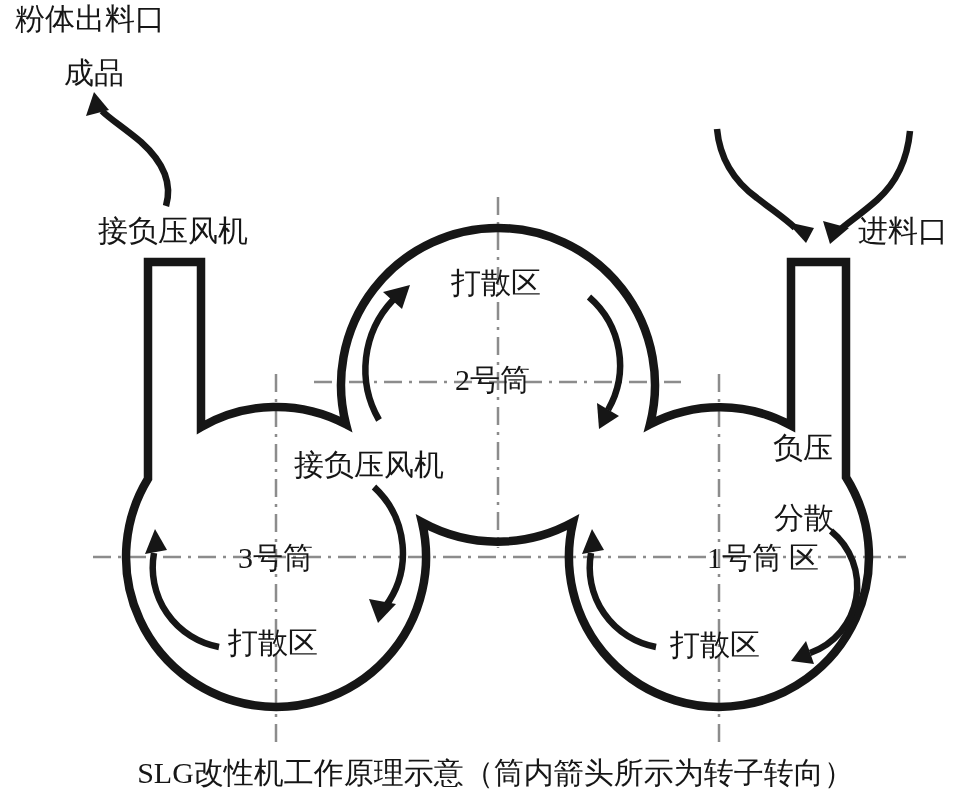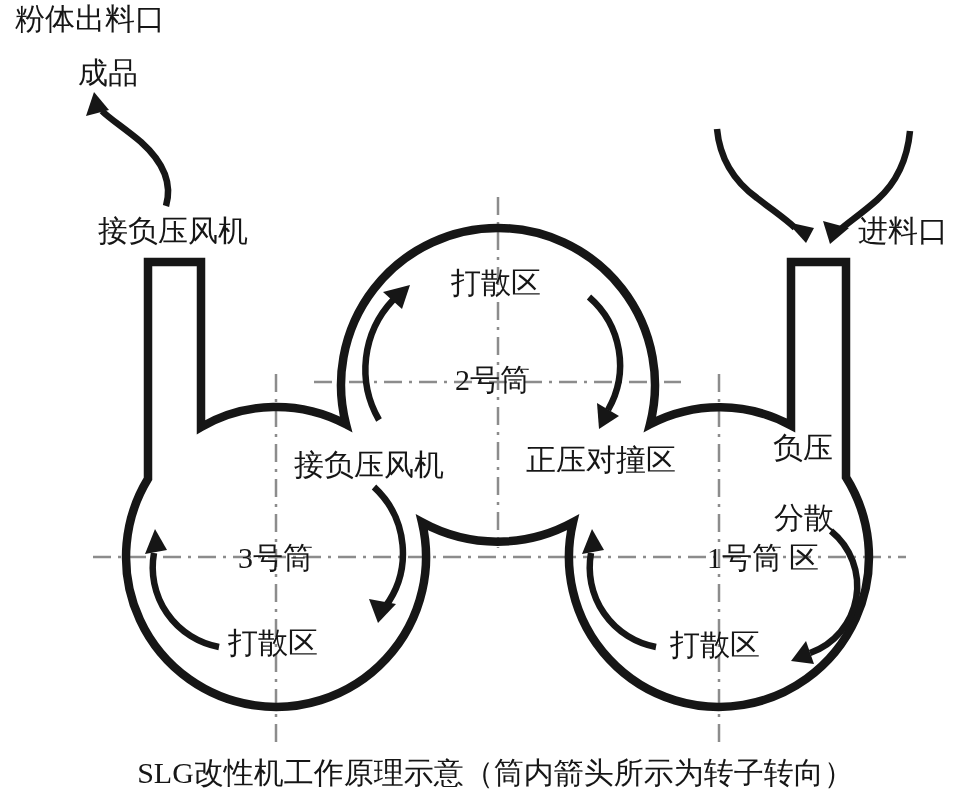--- a/index.html
+++ b/index.html
@@ -77,33 +77,32 @@
       <path d="M 899,131 C 896,163 884,184 866,200 C 850,214 838,222 830,229"></path>
     </g>
     <g fill="#161616" stroke="none">
       <polygon points="83,92 75,116 98,110"></polygon>
       <polygon points="795,243 776,222 803,228"></polygon>
       <polygon points="819,244 812,221 838,228"></polygon>
     </g>
   </svg>
 
   <div class="lbl" style="left:4px;top:3px">粉体出料口</div>
-  <div class="lbl" style="left:67px;top:57px">成品</div>
+  <div class="lbl" style="left:53px;top:57px">成品</div>
   <div class="lbl" style="left:87px;top:215px">接负压风机</div>
 
   <div class="lbl" style="left:847px;top:215px">进料口</div>
 
   <div class="lbl" style="left:440px;top:267px">打散区</div>
   <div class="lbl" style="left:444px;top:364px">2号筒</div>
 
   <div class="lbl" style="left:283px;top:449px">接负压风机</div>
   <div class="lbl" style="left:227px;top:542px">3号筒</div>
   <div class="lbl" style="left:217px;top:627px">打散区</div>
 
-  <div class="lbl" style="left:515px;top:444px">正压对撞区</div>
 
   <div class="lbl" style="left:762px;top:432px">负压</div>
   <div class="lbl" style="left:763px;top:502px">分散</div>
   <div class="lbl" style="left:778px;top:542px">区</div>
   <div class="lbl" style="left:696px;top:542px">1号筒</div>
   <div class="lbl" style="left:659px;top:629px">打散区</div>
 
   <div class="caption">SLG改性机工作原理示意（筒内箭头所示为转子转向）</div>
 </div>
 

